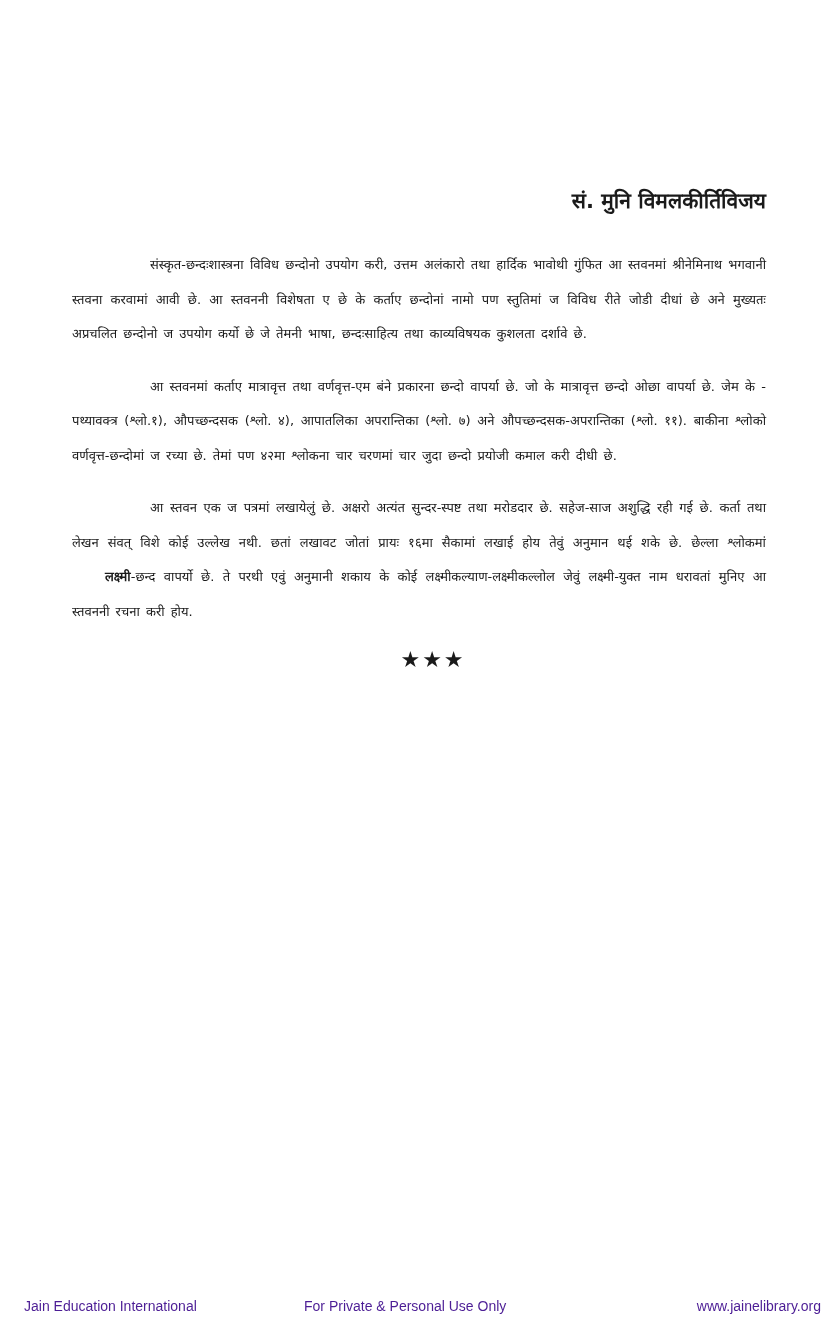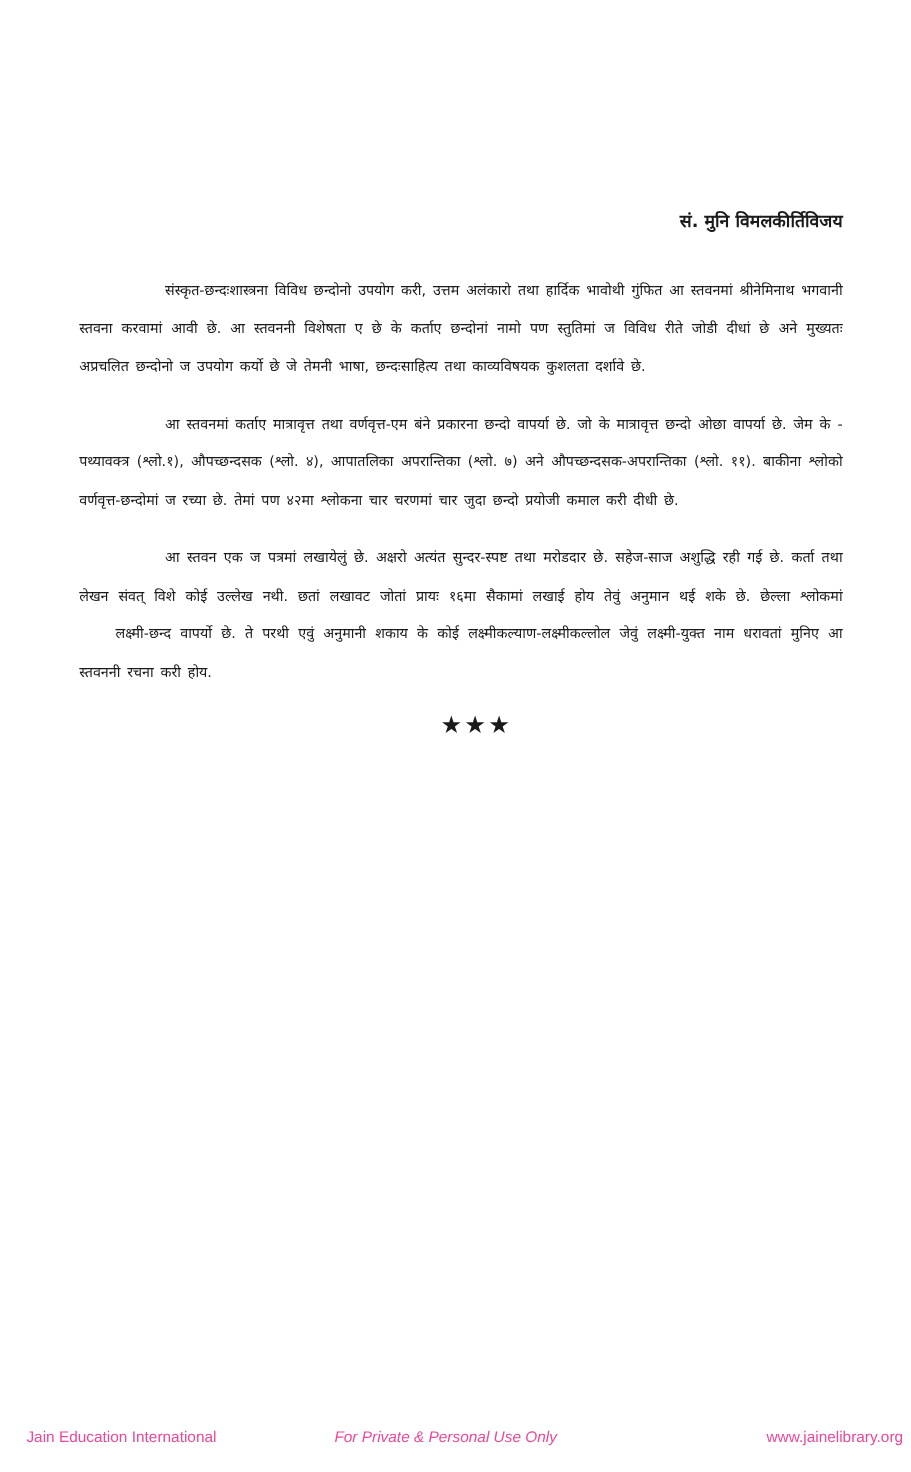--- a/index.html
+++ b/index.html
@@ -24,63 +24,63 @@
     .title {
       text-align: center;
       font-size: 31px;
       font-weight: bold;
       margin: 0 0 0 24px;
       line-height: 44px;
       letter-spacing: 0.2px;
     }
     .byline {
       text-align: right;
-      font-size: 16px;
+      font-size: 21px;
       font-weight: bold;
       margin-top: 6px;
       line-height: 30px;
     }
     .body-text {
       margin-top: 32px;
     }
     .para {
       font-size: 13px;
       line-height: 34.5px;
       text-align: justify;
       text-indent: 78px;
       margin: 0 0 18px 0;
       word-spacing: 2px;
     }
     .para b {
-      font-weight: normal;
+      font-weight: bold;
       margin-left: 33px;
     }
     .stars {
       text-align: center;
       font-size: 22px;
       letter-spacing: 2px;
       margin-top: 8px;
       margin-left: 28px;
     }
     .footer {
       position: absolute;
       left: 0;
       right: 0;
       top: 1298px;
       height: 20px;
       font-family: "Liberation Sans", sans-serif;
       font-size: 14px;
-      color: #ec4899;
+      color: #4c1d95;
     }
     .footer span {
       position: absolute;
       top: 0;
     }
     .footer .f-left { left: 24px; }
-    .footer .f-center { left: 304px; font-style: italic; }
+    .footer .f-center { left: 304px; }
     .footer .f-right { right: 7px; }
   </style>
 </head>
 <body>
 
 <div class="page">
   <div class="byline">सं. मुनि विमलकीर्तिविजय</div>
 
   <div class="body-text">
     <p class="para">संस्कृत-छन्दःशास्त्रना विविध छन्दोनो उपयोग करी, उत्तम अलंकारो तथा हार्दिक भावोथी गुंफित आ स्तवनमां श्रीनेमिनाथ भगवानी स्तवना करवामां आवी छे. आ स्तवननी विशेषता ए छे के कर्ताए छन्दोनां नामो पण स्तुतिमां ज विविध रीते जोडी दीधां छे अने मुख्यतः अप्रचलित छन्दोनो ज उपयोग कर्यो छे जे तेमनी भाषा, छन्दःसाहित्य तथा काव्यविषयक कुशलता दर्शावे छे.</p>

